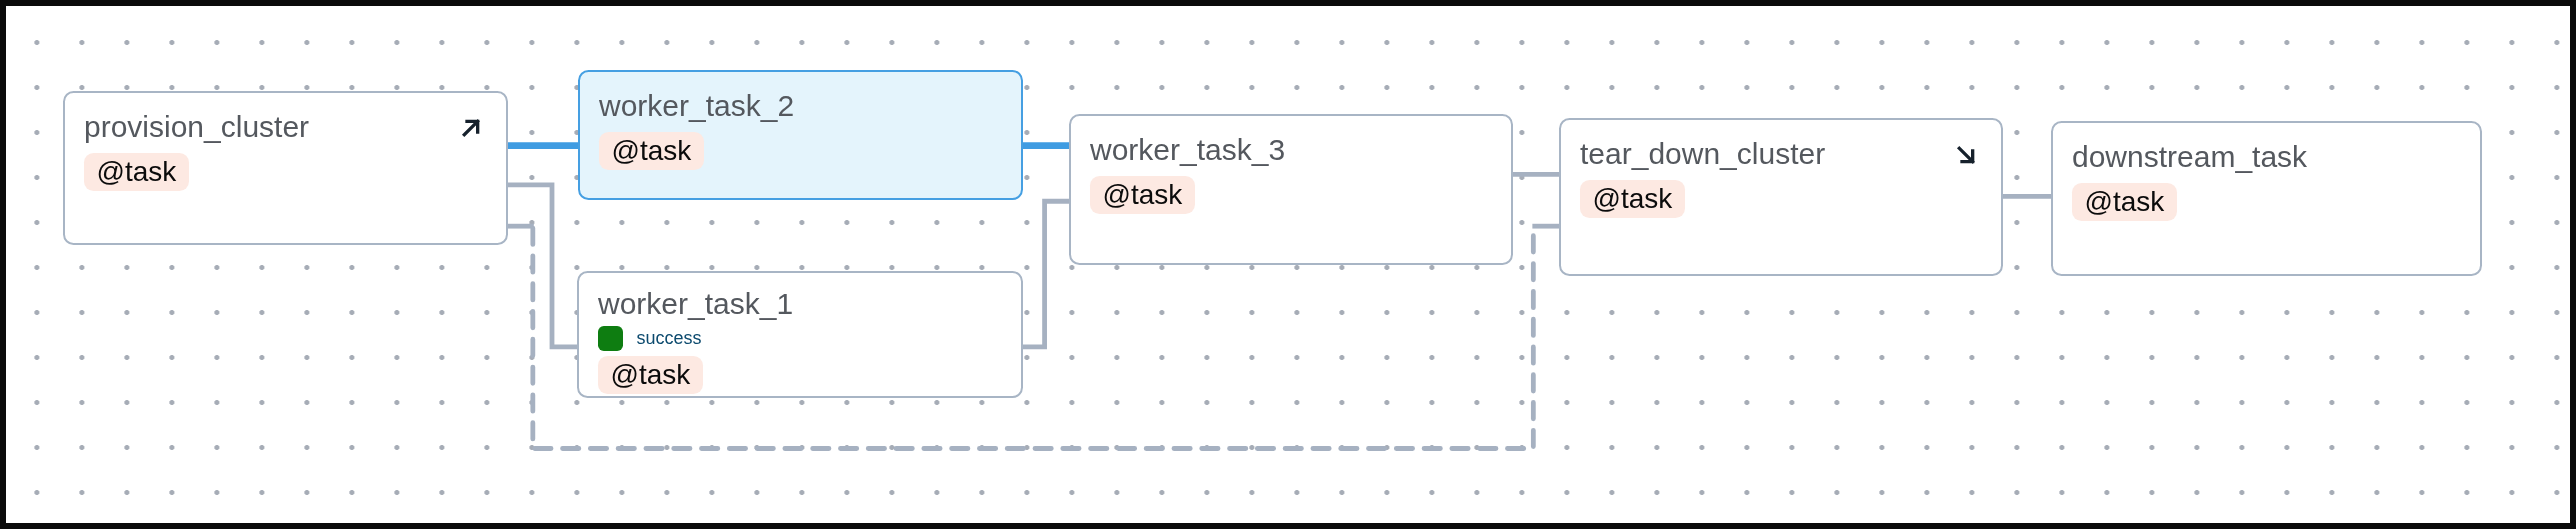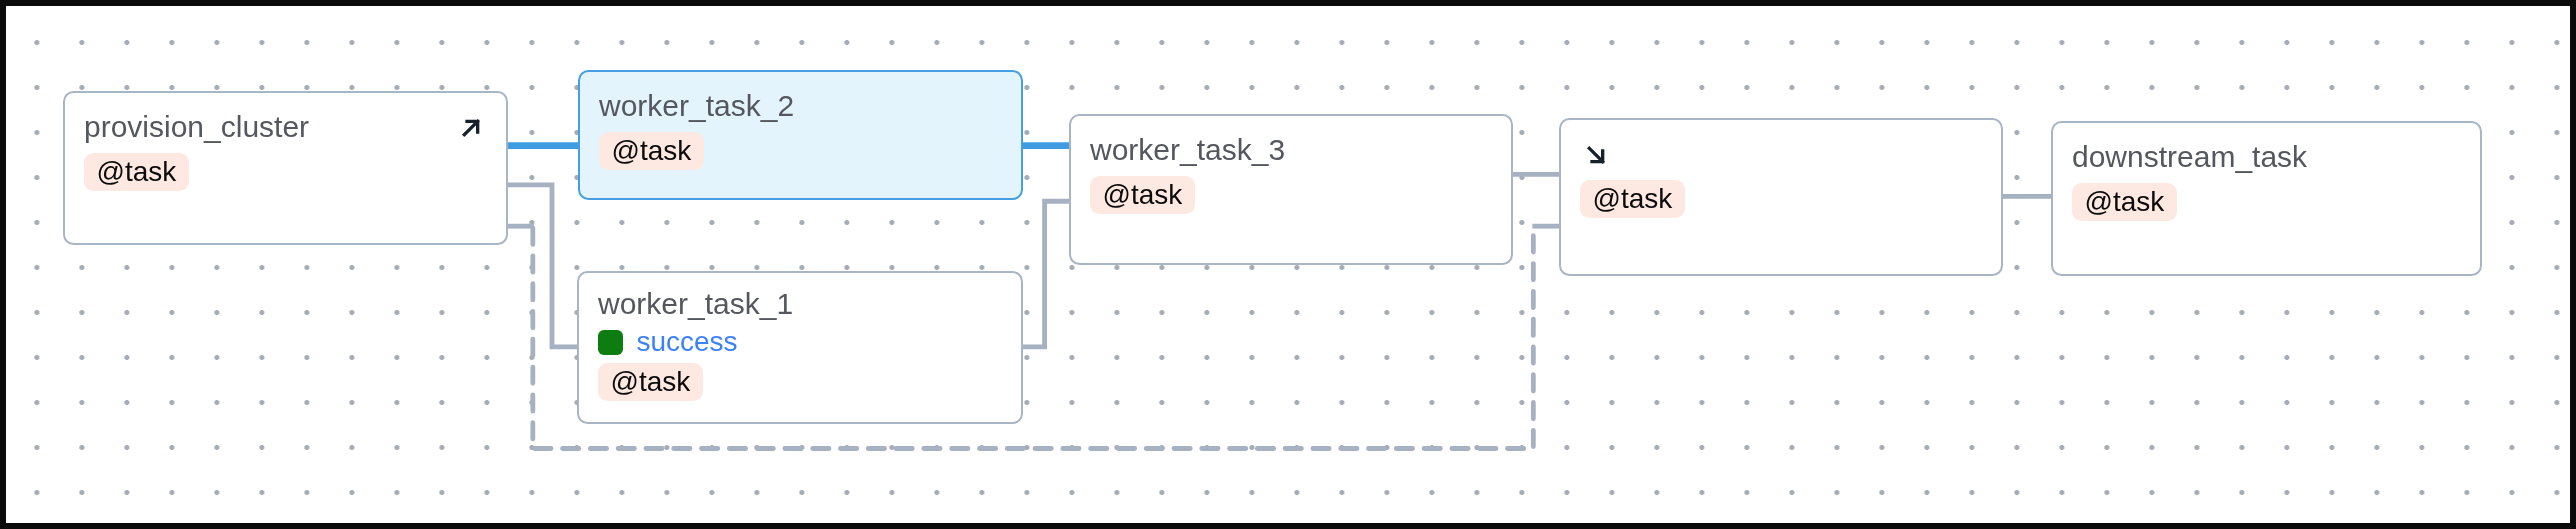--- a/index.html
+++ b/index.html
@@ -13,21 +13,21 @@
   .node{position:absolute;z-index:2;box-sizing:border-box;background:#ffffff;
         border:2.9px solid #a8b5c5;border-radius:10.5px;padding:16.3px 19px;cursor:pointer;}
   .node.selected{background:#e4f4fc;border-color:#459fe2;}
   .title-row{display:flex;justify-content:space-between;align-items:flex-start;}
   .title{font-size:30px;line-height:35px;color:#54585e;white-space:nowrap;}
   .node-icon{width:32px;height:32px;margin-top:2.9px;flex:none;}
   .badge{display:inline-block;background:#fde9e2;color:#0b0b0b;font-size:28px;line-height:32px;
          padding:2.9px 12.5px;border-radius:9.6px;margin-top:8.6px;}
   .status-row{display:flex;align-items:center;gap:13.4px;margin-top:4.8px;}
   .status-dot{width:25px;height:25px;border-radius:5.8px;background:#0e7d11;flex:none;}
-  .status-text{font-size:28px;color:#3b82f6;}
+  .status-text{font-size:18px;color:#0c4a6e;}
   .node .compact{margin-top:4.8px;}
 </style>
 </head>
 <body>
 
 <div class="stage">
   <div class="canvas"></div>
 
   <svg class="edges" width="2576" height="529" viewBox="0 0 2688 552">
 
@@ -54,40 +54,41 @@
     <span class="badge">@task</span>
   </div>
 
   <div class="node selected" style="left:578px;top:70px;width:445px;height:130px">
     <div class="title-row">
       <span class="title">worker_task_2</span>
     </div>
     <span class="badge">@task</span>
   </div>
 
-  <div class="node" style="left:577px;top:271px;width:446px;height:153px;padding-top:13.4px">
+  <div class="node" style="left:577px;top:271px;width:446px;height:127px;padding-top:13.4px">
     <div class="title-row">
       <span class="title">worker_task_1</span>
     </div>
     <div class="status-row">
       <span class="status-dot"></span>
       <span class="status-text">success</span>
     </div>
     <span class="badge compact">@task</span>
   </div>
 
   <div class="node" style="left:1069px;top:114px;width:444px;height:151px">
     <div class="title-row">
       <span class="title">worker_task_3</span>
     </div>
     <span class="badge">@task</span>
   </div>
 
   <div class="node" style="left:1559px;top:118px;width:444px;height:158px">
     <div class="title-row">
+      <span class="title">tear_down_cluster</span>
       <svg class="node-icon" viewBox="0 0 24 24">
         <path d="M7 7 L17 17 M17 9 V17 H9" stroke="#16212c" stroke-width="2.5" fill="none" stroke-linecap="square" stroke-linejoin="miter"></path>
       </svg>
     </div>
     <span class="badge">@task</span>
   </div>
 
   <div class="node" style="left:2051px;top:121px;width:431px;height:155px">
     <div class="title-row">
       <span class="title">downstream_task</span>

